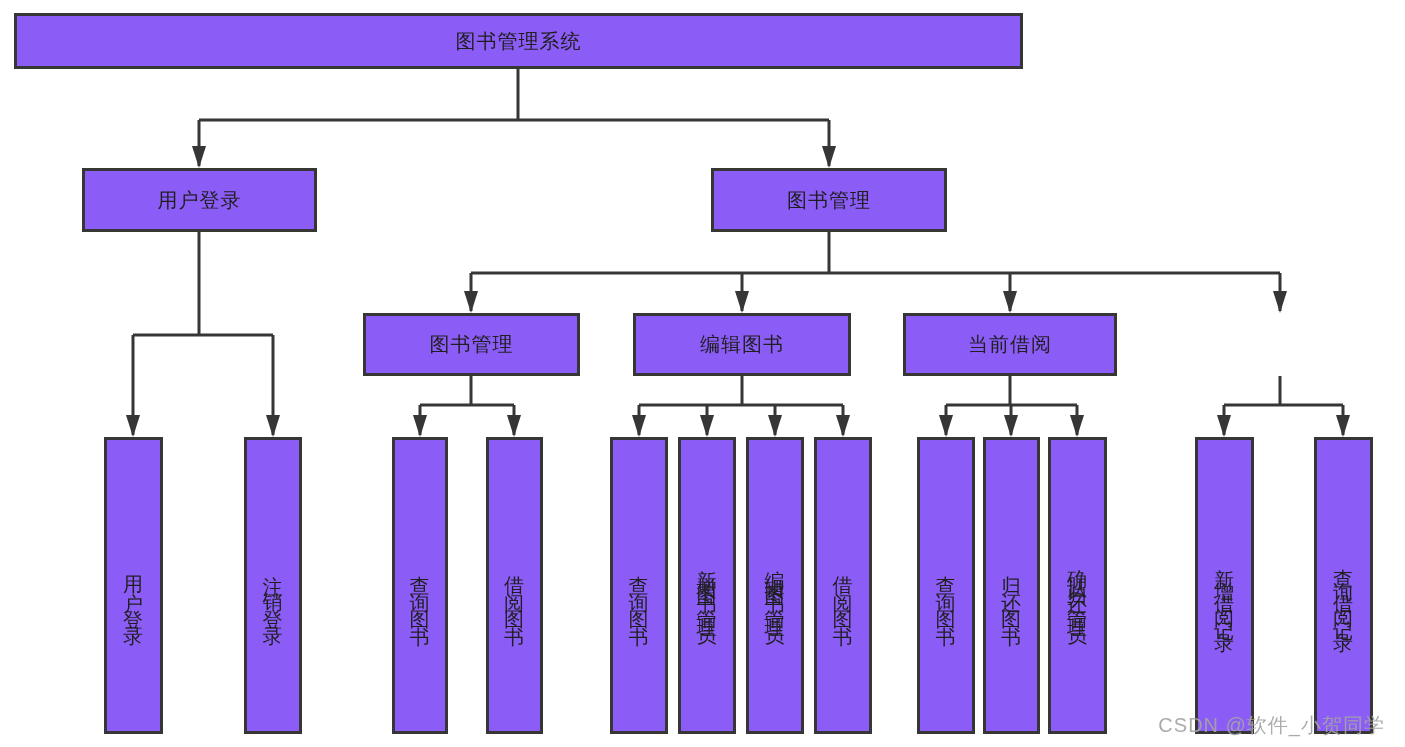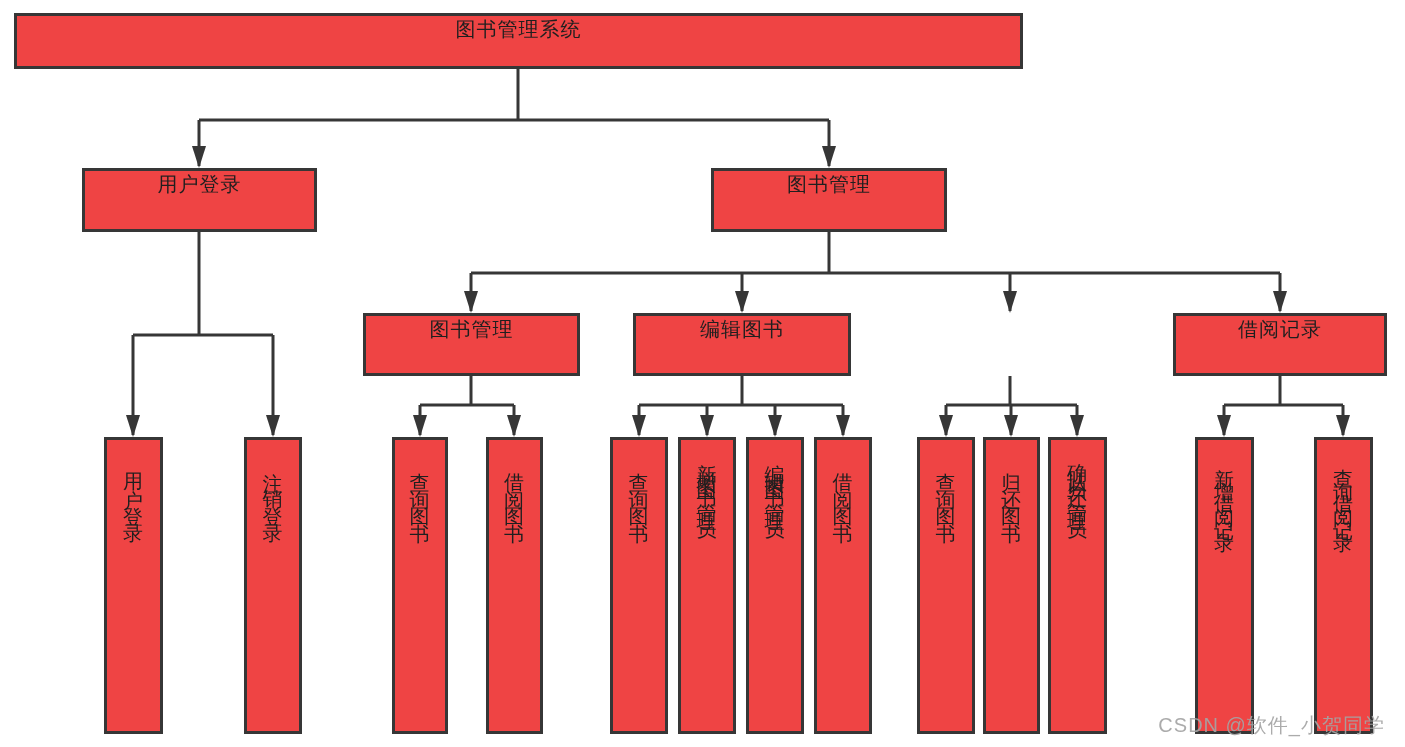--- a/index.html
+++ b/index.html
@@ -4,22 +4,22 @@
 <style>
   * { margin:0; padding:0; box-sizing:border-box; }
   html,body { background:#ffffff; }
   body { font-family:"Liberation Sans", sans-serif; }
   .canvas {
     position:relative; width:1405px; height:747px;
     background:#ffffff; overflow:hidden;
   }
   .connectors { position:absolute; left:0; top:0; z-index:1; }
   .box {
-    position:absolute; border:3px solid #363636; background:#ef4444;
-    display:flex; justify-content:center;
+    position:absolute; border:3px solid #363636; background:#8b5cf6;
+    display:flex; align-items:center; justify-content:center;
     z-index:2; color:#1f1f1f;
   }
   .h-label { font-size:20px; letter-spacing:1px; white-space:nowrap; }
   .v-label { writing-mode:vertical-rl; text-orientation:mixed; font-size:20px; line-height:1; }
   .ls-4 { letter-spacing:17px; margin-top:17px; }
   .ls-6 { letter-spacing:13px; margin-top:13px; }
   .ls-9 { letter-spacing:8px; margin-top:8px; }
   .watermark {
     position:absolute; right:20px; bottom:8px; z-index:5;
     font-size:20px; color:rgba(164,164,164,0.92); letter-spacing:1px;
@@ -74,22 +74,22 @@
   <div class="box" style="left:711px;top:168px;width:236px;height:64px">
     <span class="h-label">图书管理</span>
   </div>
 
   <div class="box" style="left:363px;top:313px;width:217px;height:63px">
     <span class="h-label">图书管理</span>
   </div>
   <div class="box" style="left:633px;top:313px;width:218px;height:63px">
     <span class="h-label">编辑图书</span>
   </div>
-  <div class="box" style="left:1173px;top:313px;width:214px;height:63px">
-    <span class="h-label">借阅记录</span>
+  <div class="box" style="left:903px;top:313px;width:214px;height:63px">
+    <span class="h-label">当前借阅</span>
   </div>
 
   <div class="box" style="left:104px;top:437px;width:59px;height:297px">
     <span class="v-label ls-4">用户登录</span>
   </div>
   <div class="box" style="left:244px;top:437px;width:58px;height:297px">
     <span class="v-label ls-4">注销登录</span>
   </div>
 
   <div class="box" style="left:392px;top:437px;width:56px;height:297px">

